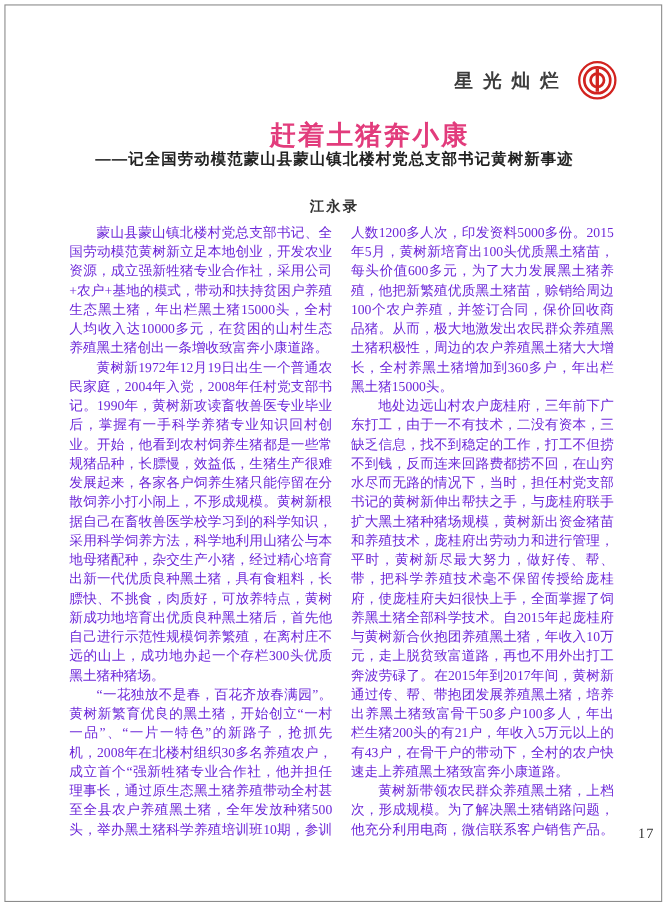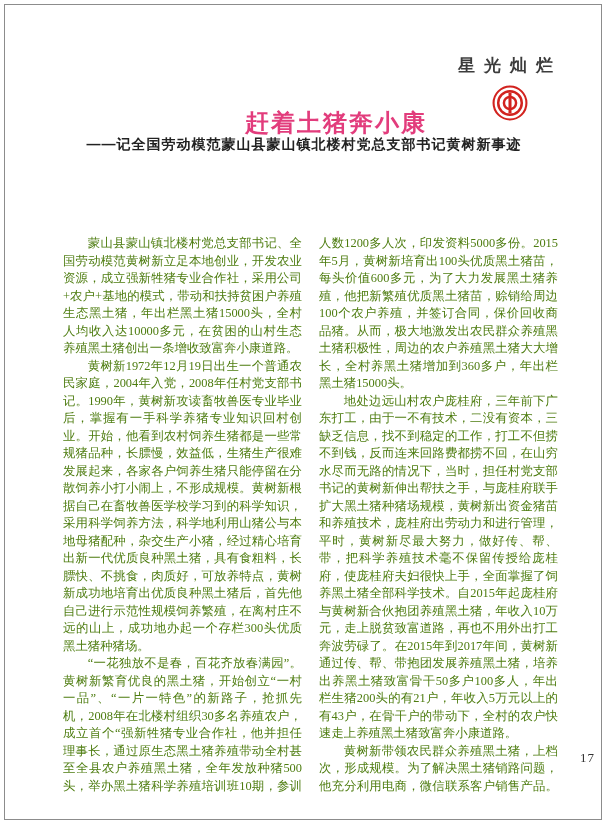--- a/index.html
+++ b/index.html
@@ -13,21 +13,21 @@
   .frame {
     position:absolute;
     left:4px; top:4px; width:598px; height:816px;
     border:1px solid #8c8c8c;
     box-sizing:border-box;
     pointer-events:none;
   }
   .masthead {
     position:absolute;
     top:54px; right:46px;
-    display:flex; align-items:center; gap:7px;flex-direction:column;
+    display:flex; align-items:center; gap:7px;
   }
   .masthead-text {
     font-size:17px;
     font-weight:bold;
     letter-spacing:9px;
     color:#3c3c3c;
     white-space:nowrap;
   }
   .logo { width:38px; height:38px; display:block; }
   .title {
@@ -64,22 +64,21 @@
     left:63px; top:203px;
     width:495px; height:566px;
     column-count:2;
     column-gap:17px;
     column-fill:auto;
     overflow:hidden;
     font-size:12.4px;
     line-height:17.5px;
     text-align:justify;
     text-justify:inter-character;
-    color:#4d7c0f;
-    margin-top:32px;
+    color:#6d28d9;
   }
   .body-text p { margin:0; text-indent:2em; }
   .page-number {
     position:absolute;
     left:536px; top:750px;
     font-size:13px;
     letter-spacing:1px;
     color:#333333;
     margin-left:44px;
   }
@@ -100,20 +99,21 @@
         <circle cx="20" cy="20" r="6.4" fill="none" stroke="#d2231f" stroke-width="2.6"></circle>
         <rect x="18.4" y="9" width="3.2" height="22" fill="#d2231f"></rect>
       </svg>
     </span>
   </div>
 
   <div class="title">赶着土猪奔小康</div>
 
   <div class="subtitle">——记全国劳动模范蒙山县蒙山镇北楼村党总支部书记黄树新事迹</div>
 
+  <div class="author">江永录</div>
 
   <div class="body-text">
     <p>蒙山县蒙山镇北楼村党总支部书记、全国劳动模范黄树新立足本地创业，开发农业资源，成立强新牲猪专业合作社，采用公司+农户+基地的模式，带动和扶持贫困户养殖生态黑土猪，年出栏黑土猪15000头，全村人均收入达10000多元，在贫困的山村生态养殖黑土猪创出一条增收致富奔小康道路。</p>
     <p>黄树新1972年12月19日出生一个普通农民家庭，2004年入党，2008年任村党支部书记。1990年，黄树新攻读畜牧兽医专业毕业后，掌握有一手科学养猪专业知识回村创业。开始，他看到农村饲养生猪都是一些常规猪品种，长膘慢，效益低，生猪生产很难发展起来，各家各户饲养生猪只能停留在分散饲养小打小闹上，不形成规模。黄树新根据自己在畜牧兽医学校学习到的科学知识，采用科学饲养方法，科学地利用山猪公与本地母猪配种，杂交生产小猪，经过精心培育出新一代优质良种黑土猪，具有食粗料，长膘快、不挑食，肉质好，可放养特点，黄树新成功地培育出优质良种黑土猪后，首先他自己进行示范性规模饲养繁殖，在离村庄不远的山上，成功地办起一个存栏300头优质黑土猪种猪场。</p>
     <p>“一花独放不是春，百花齐放春满园”。黄树新繁育优良的黑土猪，开始创立“一村一品”、“一片一特色”的新路子，抢抓先机，2008年在北楼村组织30多名养殖农户，成立首个“强新牲猪专业合作社，他并担任理事长，通过原生态黑土猪养殖带动全村甚至全县农户养殖黑土猪，全年发放种猪500头，举办黑土猪科学养殖培训班10期，参训人数1200多人次，印发资料5000多份。2015年5月，黄树新培育出100头优质黑土猪苗，每头价值600多元，为了大力发展黑土猪养殖，他把新繁殖优质黑土猪苗，赊销给周边100个农户养殖，并签订合同，保价回收商品猪。从而，极大地激发出农民群众养殖黑土猪积极性，周边的农户养殖黑土猪大大增长，全村养黑土猪增加到360多户，年出栏黑土猪15000头。</p>
     <p>地处边远山村农户庞桂府，三年前下广东打工，由于一不有技术，二没有资本，三缺乏信息，找不到稳定的工作，打工不但捞不到钱，反而连来回路费都捞不回，在山穷水尽而无路的情况下，当时，担任村党支部书记的黄树新伸出帮扶之手，与庞桂府联手扩大黑土猪种猪场规模，黄树新出资金猪苗和养殖技术，庞桂府出劳动力和进行管理，平时，黄树新尽最大努力，做好传、帮、带，把科学养殖技术毫不保留传授给庞桂府，使庞桂府夫妇很快上手，全面掌握了饲养黑土猪全部科学技术。自2015年起庞桂府与黄树新合伙抱团养殖黑土猪，年收入10万元，走上脱贫致富道路，再也不用外出打工奔波劳碌了。在2015年到2017年间，黄树新通过传、帮、带抱团发展养殖黑土猪，培养出养黑土猪致富骨干50多户100多人，年出栏生猪200头的有21户，年收入5万元以上的有43户，在骨干户的带动下，全村的农户快速走上养殖黑土猪致富奔小康道路。</p>
     <p>黄树新带领农民群众养殖黑土猪，上档次，形成规模。为了解决黑土猪销路问题，他充分利用电商，微信联系客户销售产品。2015年，通过微信平台，联系上广东客商陈老板，由于放养黑土猪，猪吃生态青饲料，猪运动量够，肉质好，味道鲜美，用黑土猪肉为原</p>
   </div>
 
   <div class="page-number">17</div>

